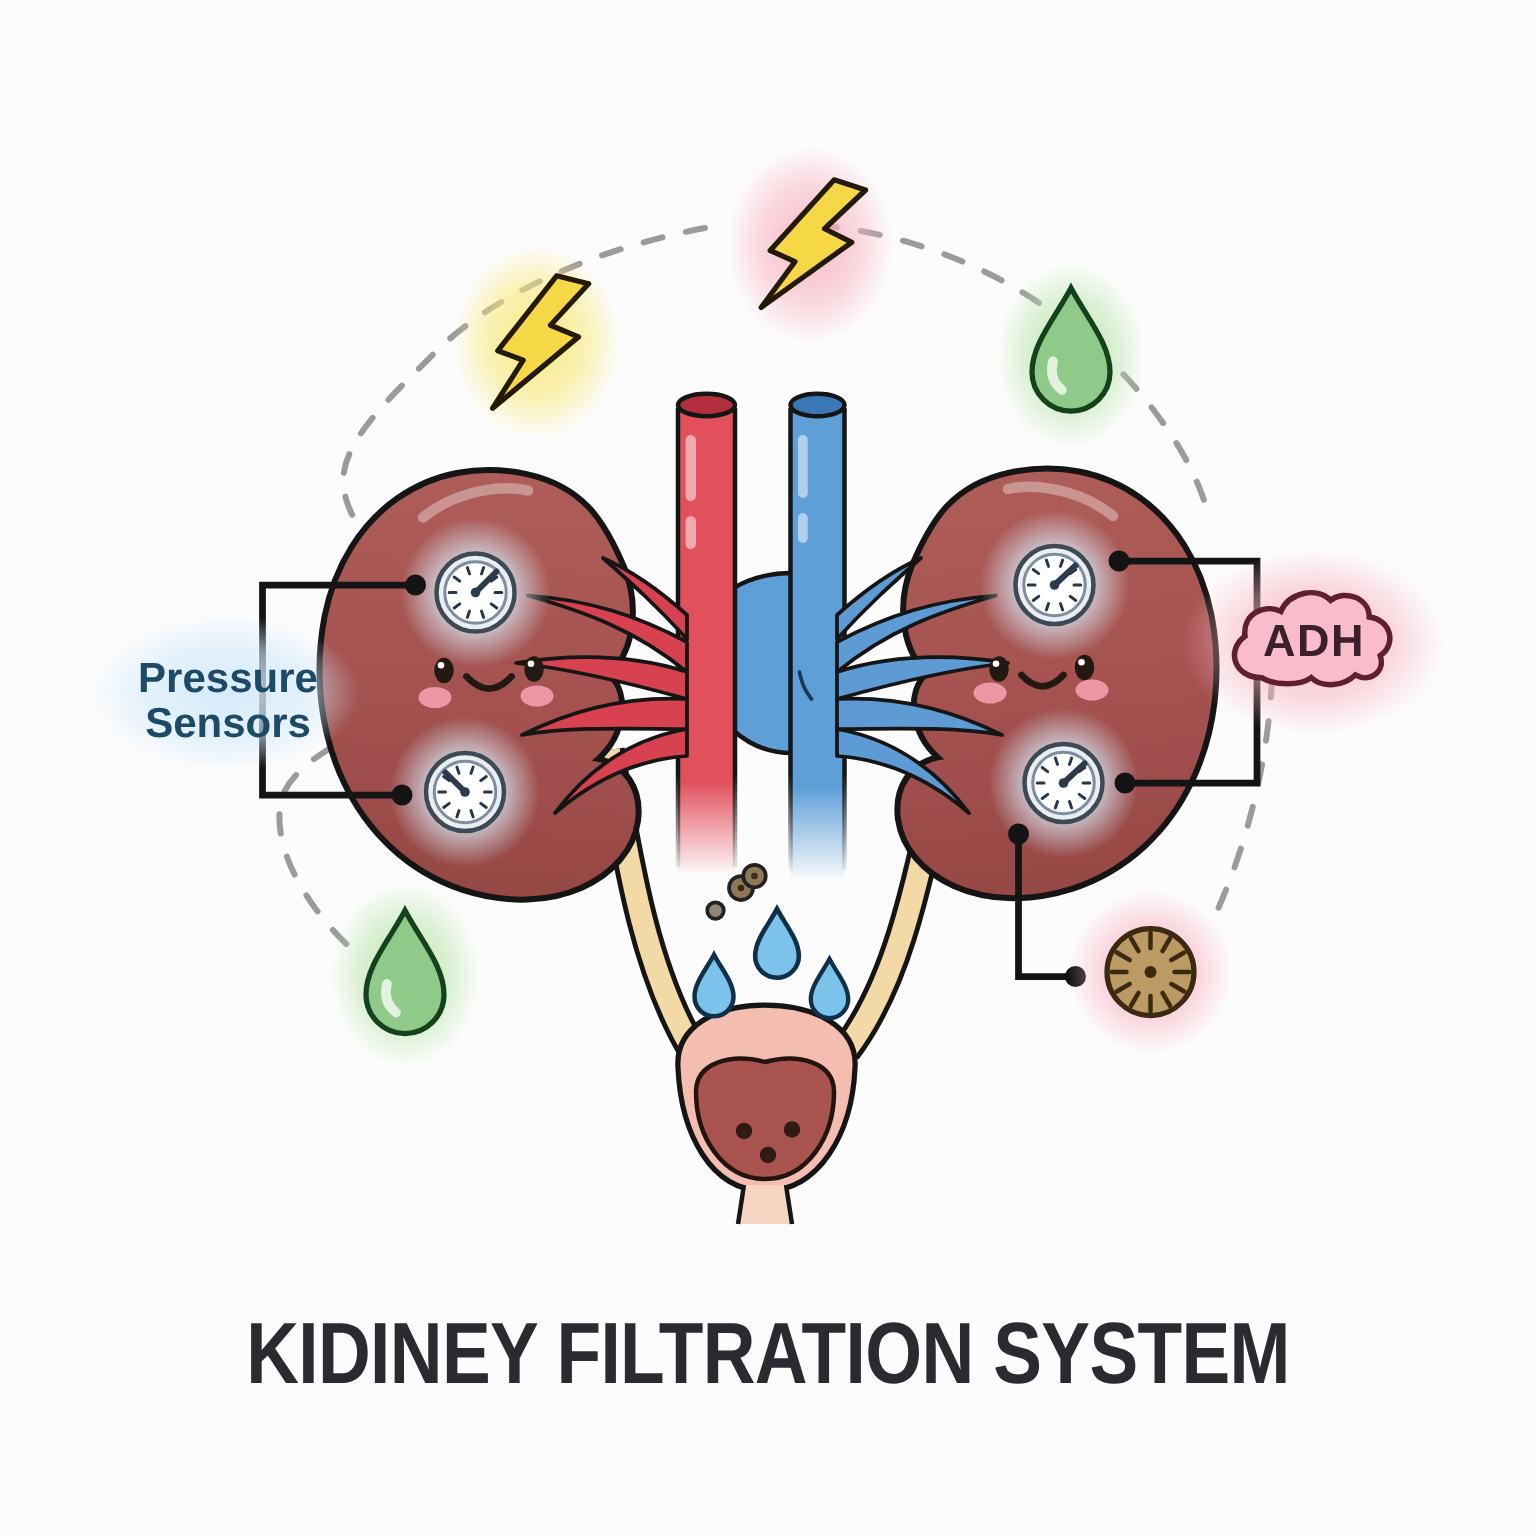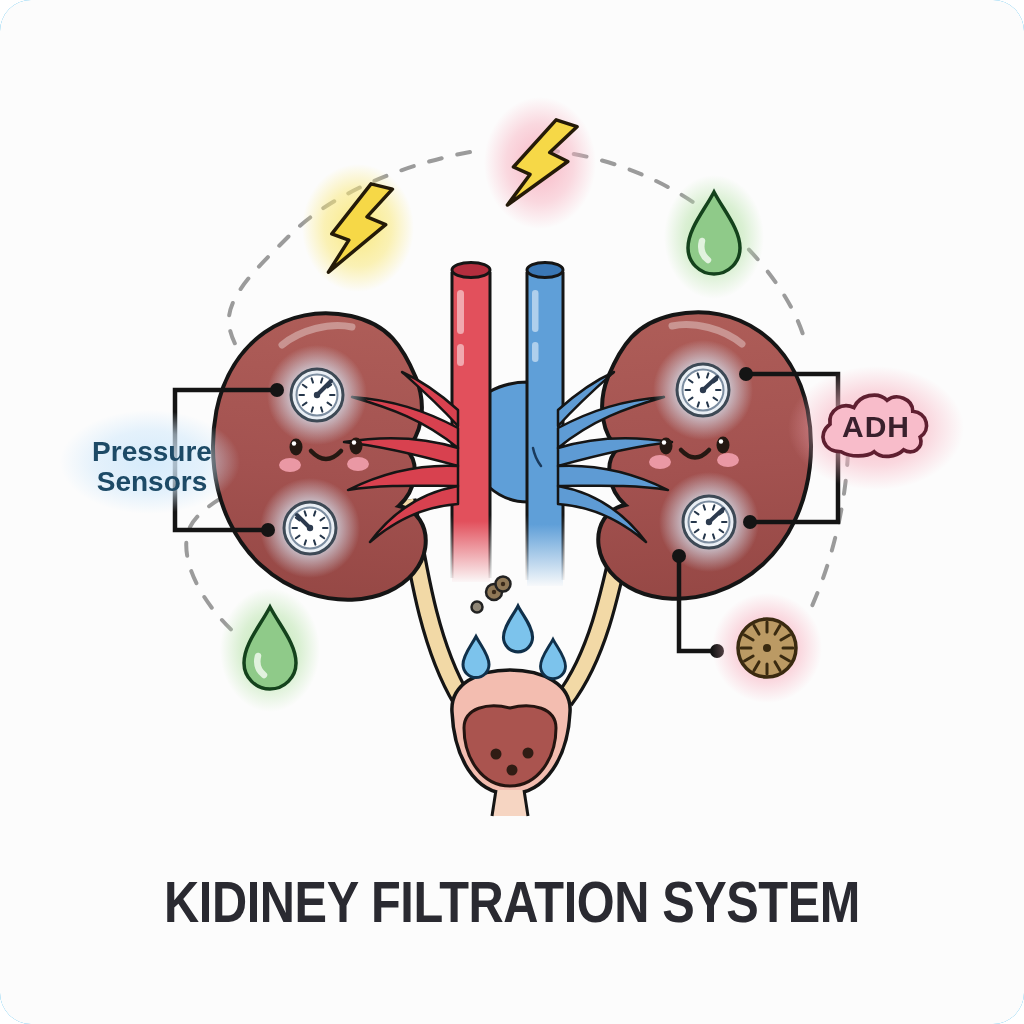--- a/index.html
+++ b/index.html
@@ -1,17 +1,17 @@
 <!DOCTYPE html>
 <html><head>
 <meta charset="utf-8">
 <style>
   html,body{margin:0;padding:0;background:#ffffff;}
   .stage{width:1024px;height:1024px;position:relative;background:#0ea5e9;overflow:hidden;
-         font-family:"Liberation Sans",sans-serif;border-radius:31px;}
+         font-family:"Liberation Sans",sans-serif;}
   svg{display:block;}
   text{font-family:"Liberation Sans",sans-serif;}
 </style>
 </head>
 <body>
 
 <div class="stage">
 <svg width="1024" height="1024" viewBox="0 0 1024 1024">
   <defs>
     <radialGradient id="glowY">

